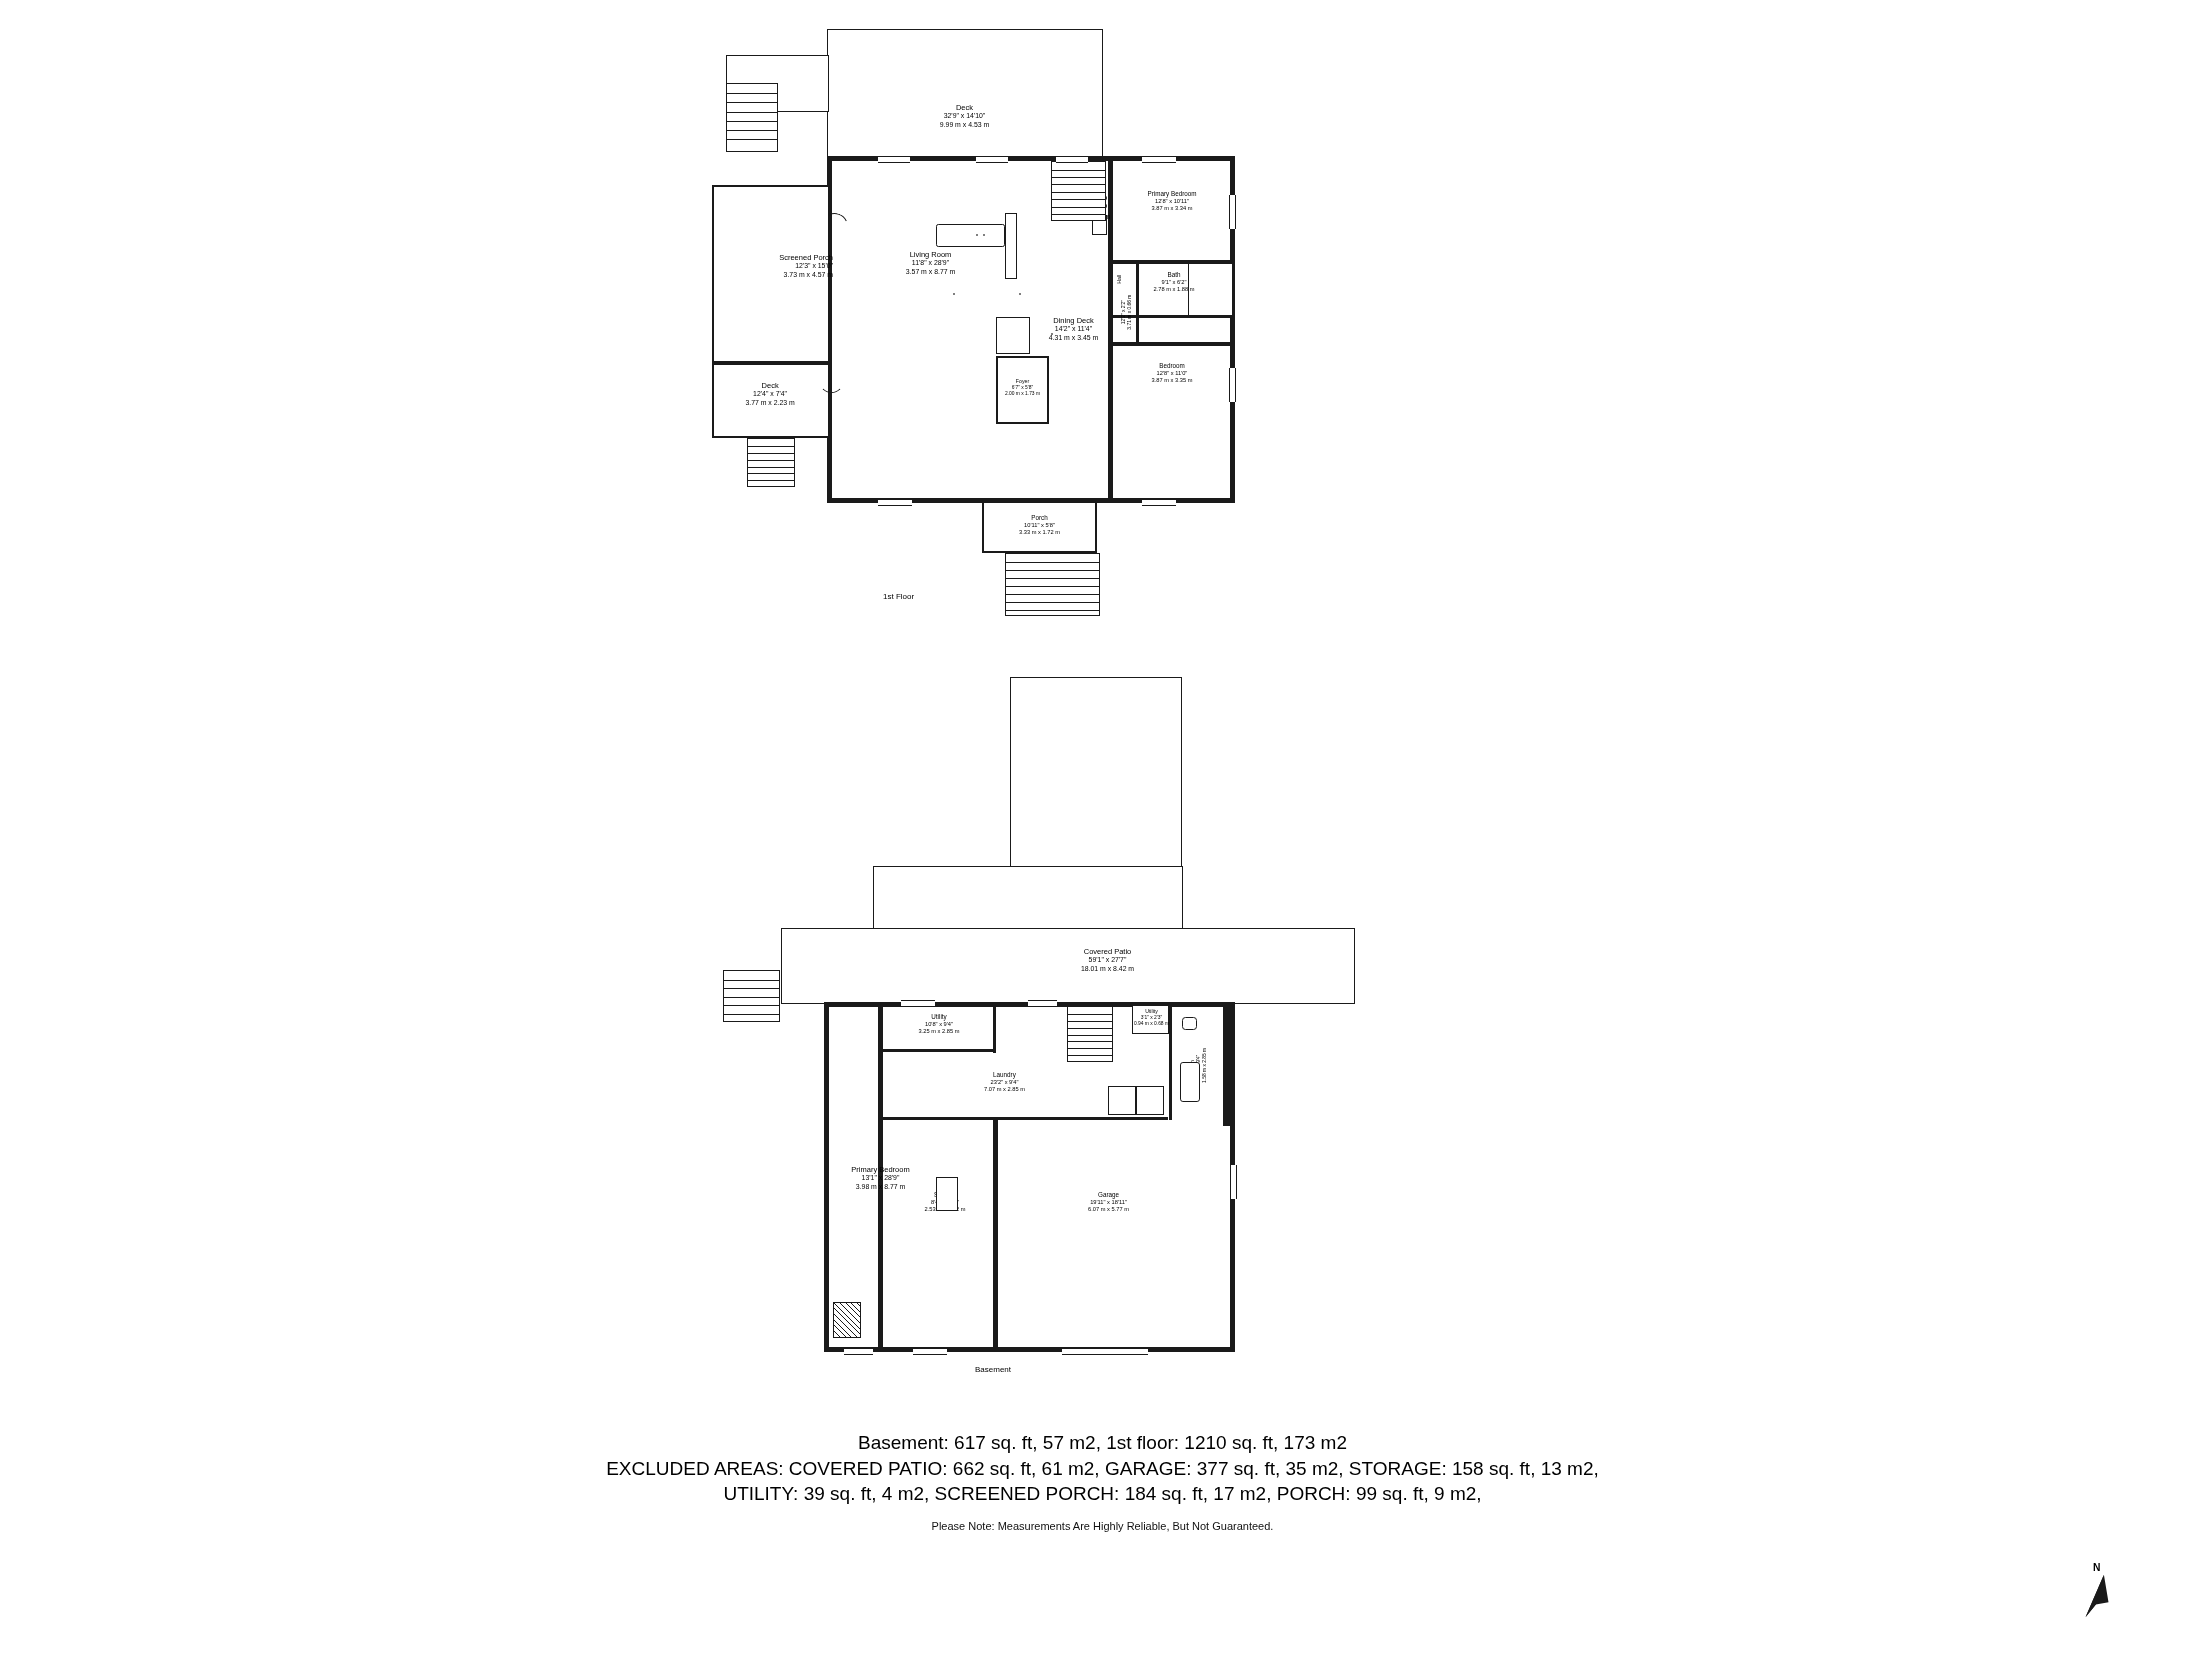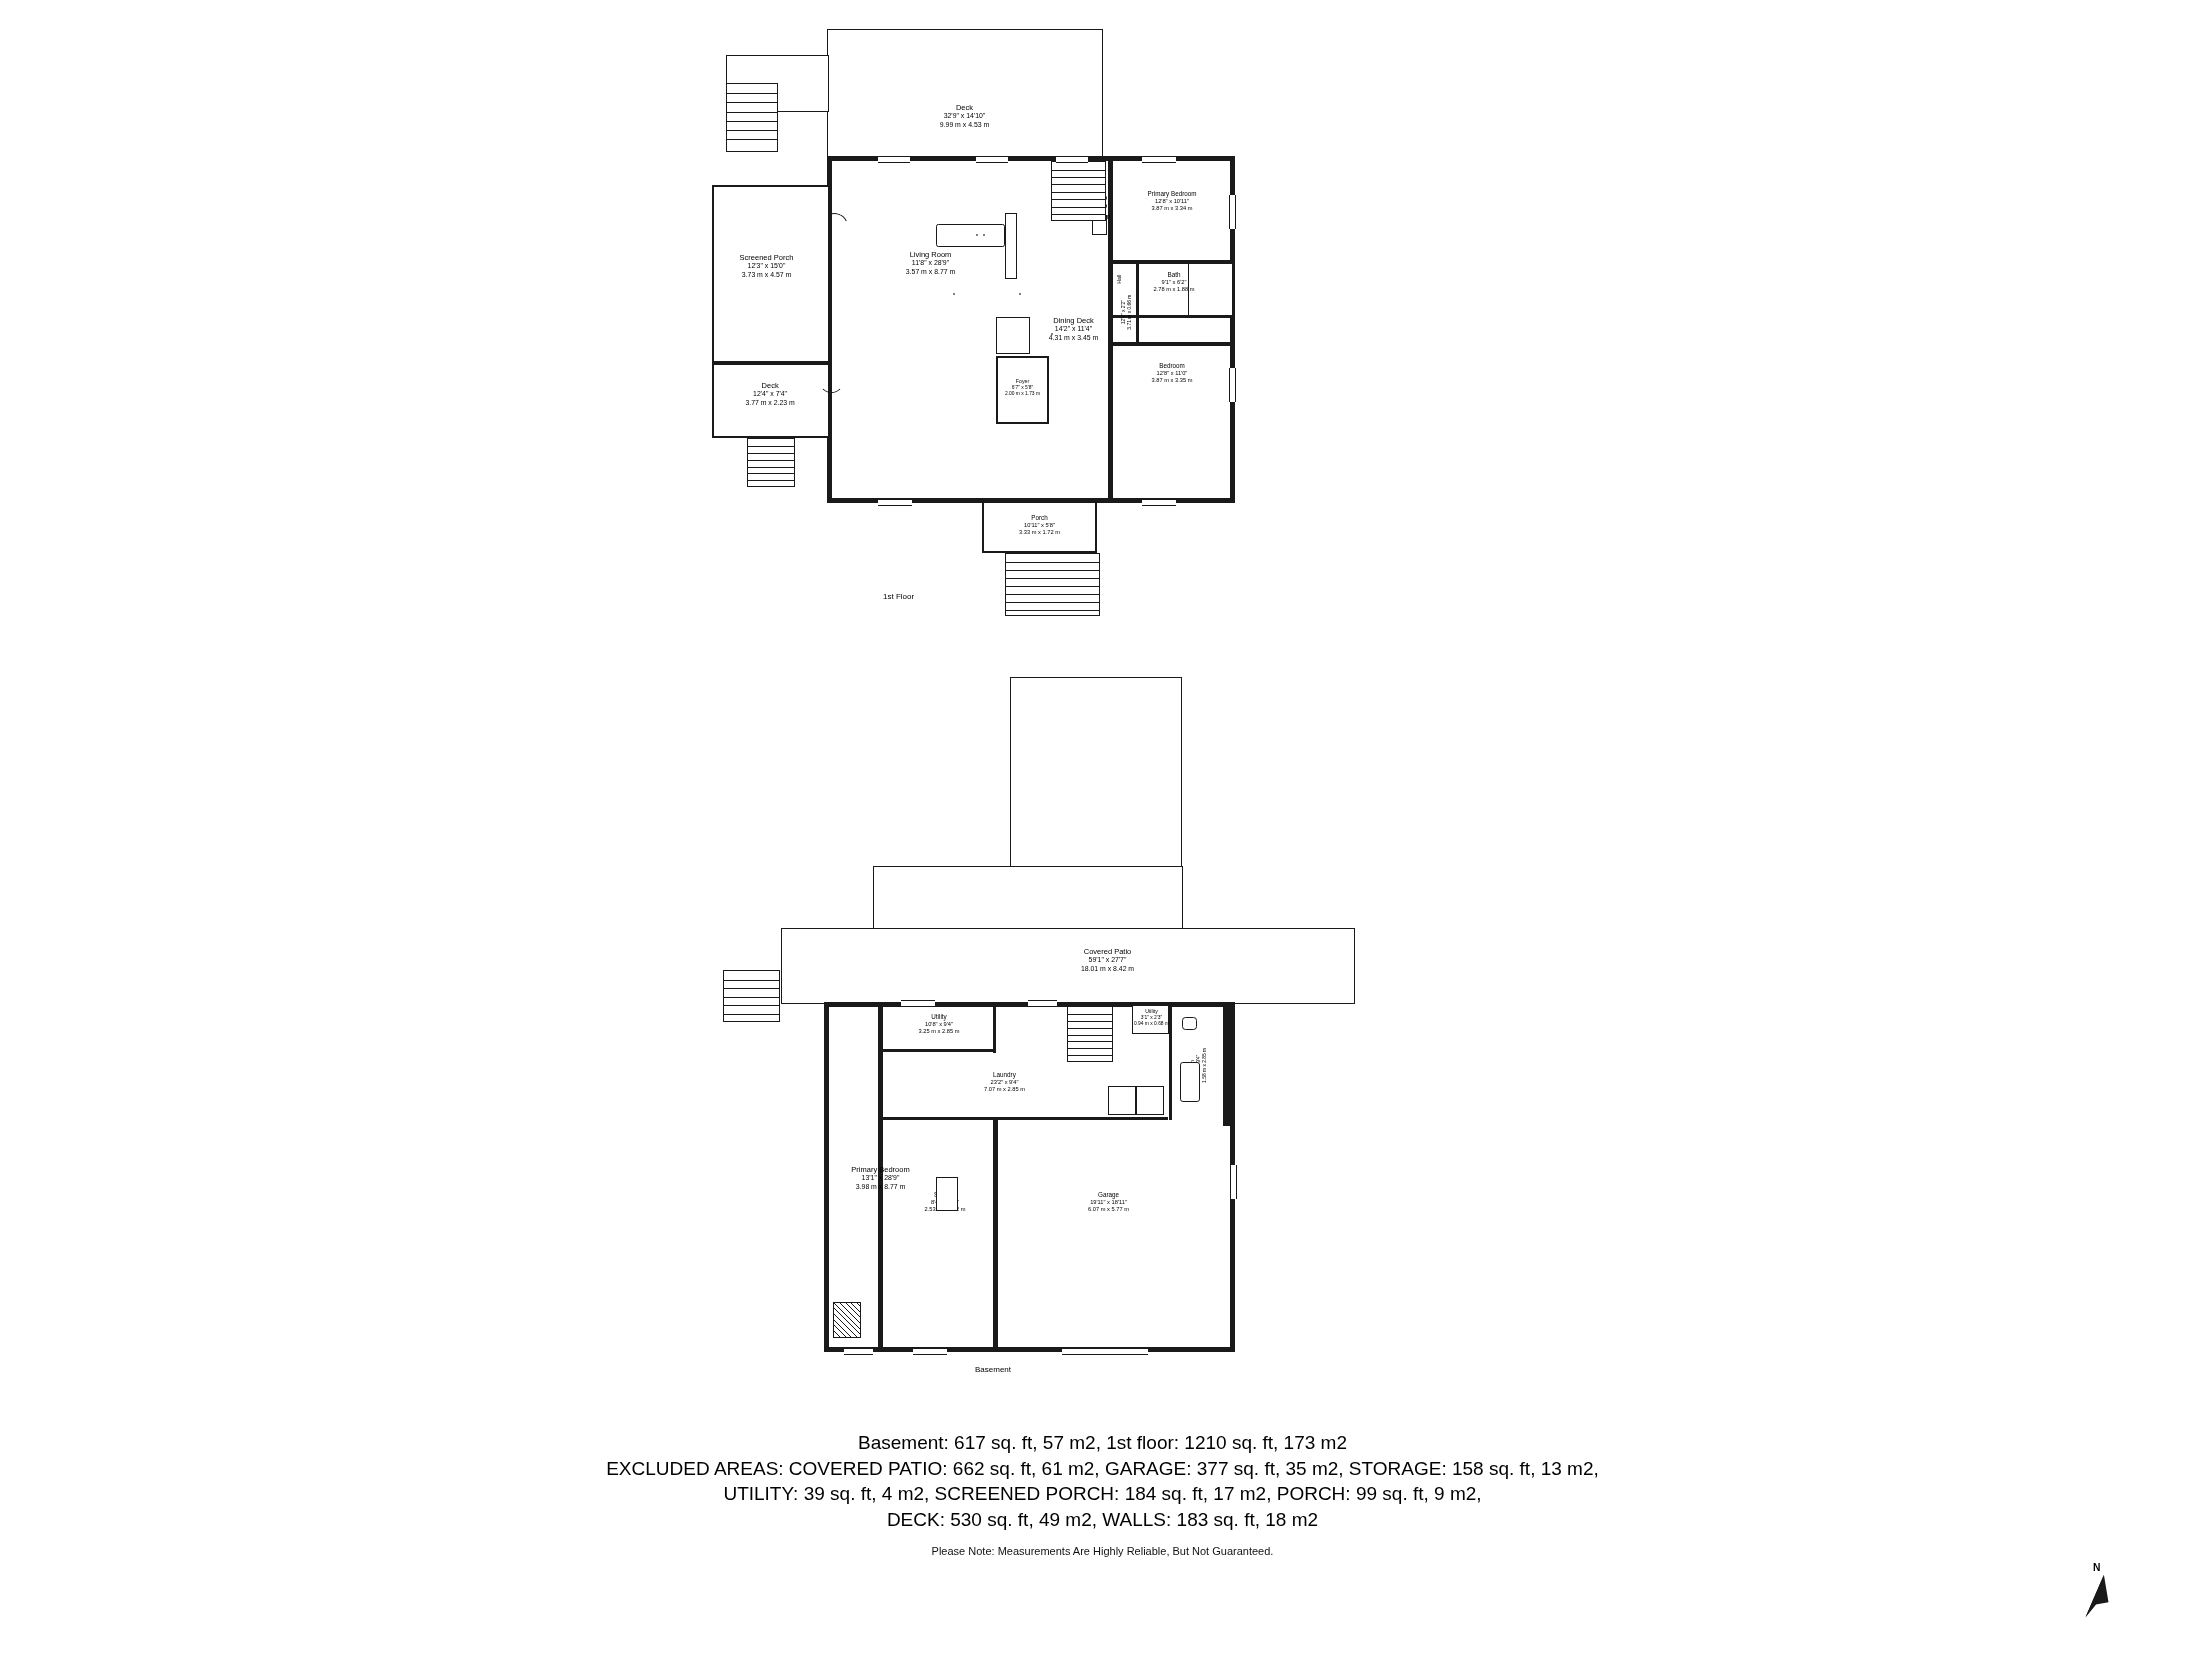--- a/index.html
+++ b/index.html
@@ -183,21 +183,21 @@
 
     <div class="label" style="left:184px; top:80px; width:149px;">
       <span class="nm">Deck</span>
       <span class="d1">32'9" x 14'10"</span>
       <span class="d2">9.99 m x 4.53 m</span>
     </div>
 
     <div class="room thick" style="left:121px; top:133px; width:408px; height:347px;"></div>
 
     <div class="room med" style="left:5.7px; top:162px; width:118px; height:178px;"></div>
-    <div class="label" style="left:9px; top:230px; width:103px;">
+    <div class="label" style="left:24px; top:230px; width:103px;text-align:right;">
       <span class="nm">Screened Porch</span>
       <span class="d1">12'3" x 15'0"</span>
       <span class="d2">3.73 m x 4.57 m</span>
     </div>
 
     <div class="room med" style="left:5.7px; top:340px; width:118px; height:75px;"></div>
     <div class="label" style="left:12.6px; top:358px; width:103px;">
       <span class="nm">Deck</span>
       <span class="d1">12'4" x 7'4"</span>
       <span class="d2">3.77 m x 2.23 m</span>
@@ -434,21 +434,20 @@
     <div class="tick" style="left:322px; top:340px; width:29px; height:5.2px; background:#fff; border-top:1.1px solid #1a1a1a; border-bottom:1.1px solid #1a1a1a;"></div>
     <div class="tick" style="left:524px; top:505px; width:5.2px; height:34px; background:#fff; border-left:1.1px solid #1a1a1a; border-right:1.1px solid #1a1a1a;"></div>
 
     <div class="floor-tag" style="left:269px; top:705px;">Basement</div>
   </div>
 
   <div id="summary">
     <div class="line">Basement: 617 sq. ft, 57 m2, 1st floor: 1210 sq. ft, 173 m2</div>
     <div class="line">EXCLUDED AREAS: COVERED PATIO: 662 sq. ft, 61 m2, GARAGE: 377 sq. ft, 35 m2, STORAGE: 158 sq. ft, 13 m2,</div>
     <div class="line">UTILITY: 39 sq. ft, 4 m2, SCREENED PORCH: 184 sq. ft, 17 m2, PORCH: 99 sq. ft, 9 m2,</div>
-    <div class="line">DECK: 530 sq. ft, 49 m2, WALLS: 183 sq. ft, 18 m2</div>
     <div class="note">Please Note: Measurements Are Highly Reliable, But Not Guaranteed.</div>
   </div>
 
 
   <div id="compass">
     <div class="n">N</div>
     <svg width="69" height="69" viewBox="0 0 120 120">
       <polygon points="92,22 60,96 78,74 100,70" fill="#1a1a1a"></polygon>
       <polygon points="92,22 60,96 78,74" fill="#1a1a1a"></polygon>
     </svg>

